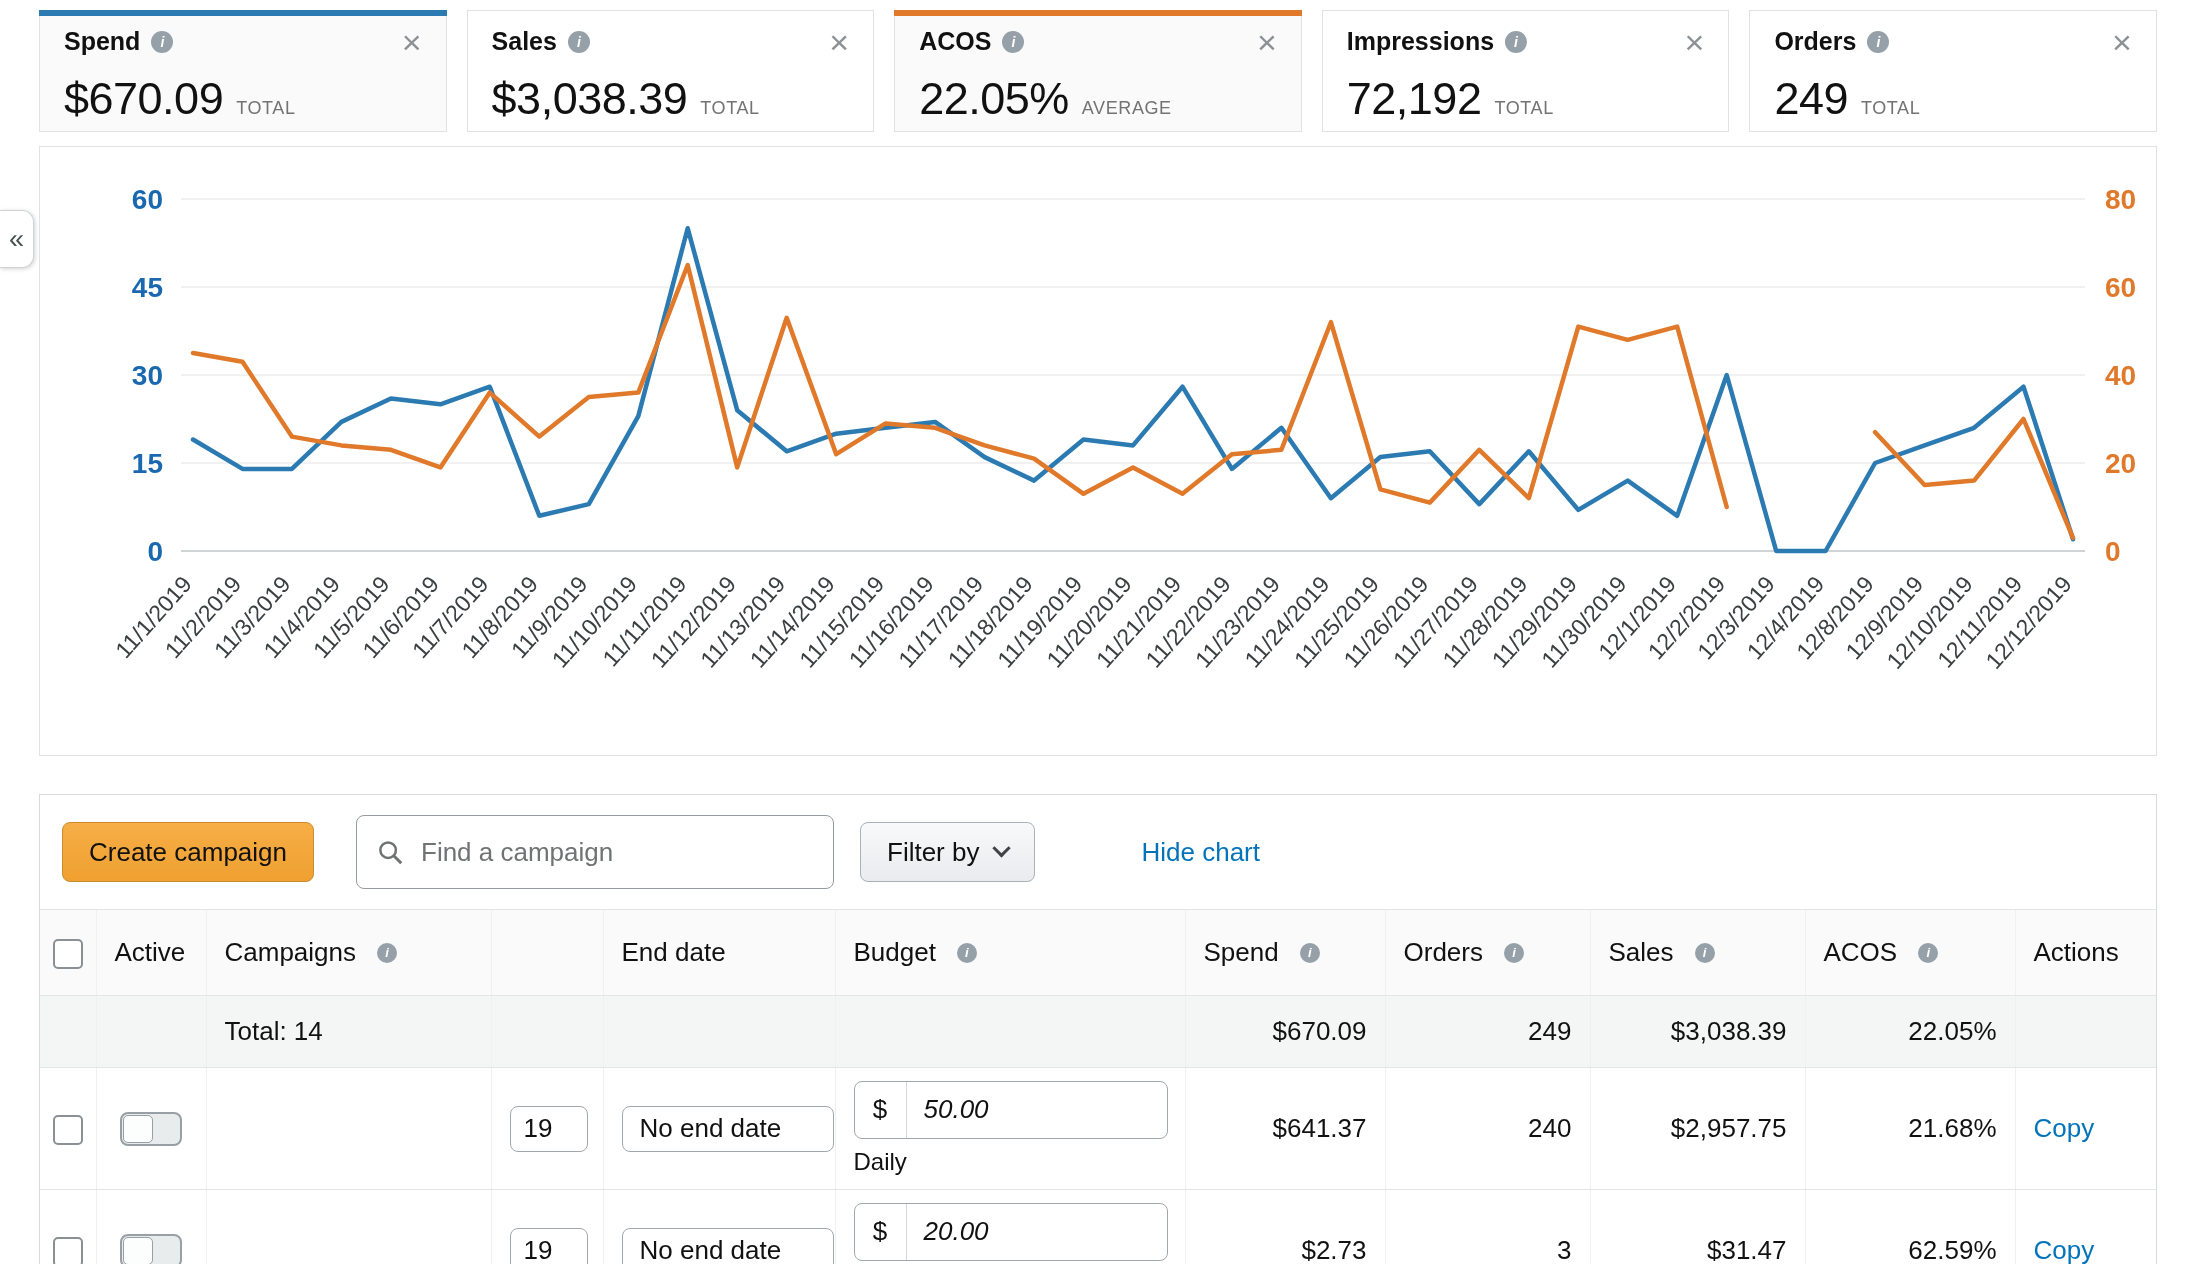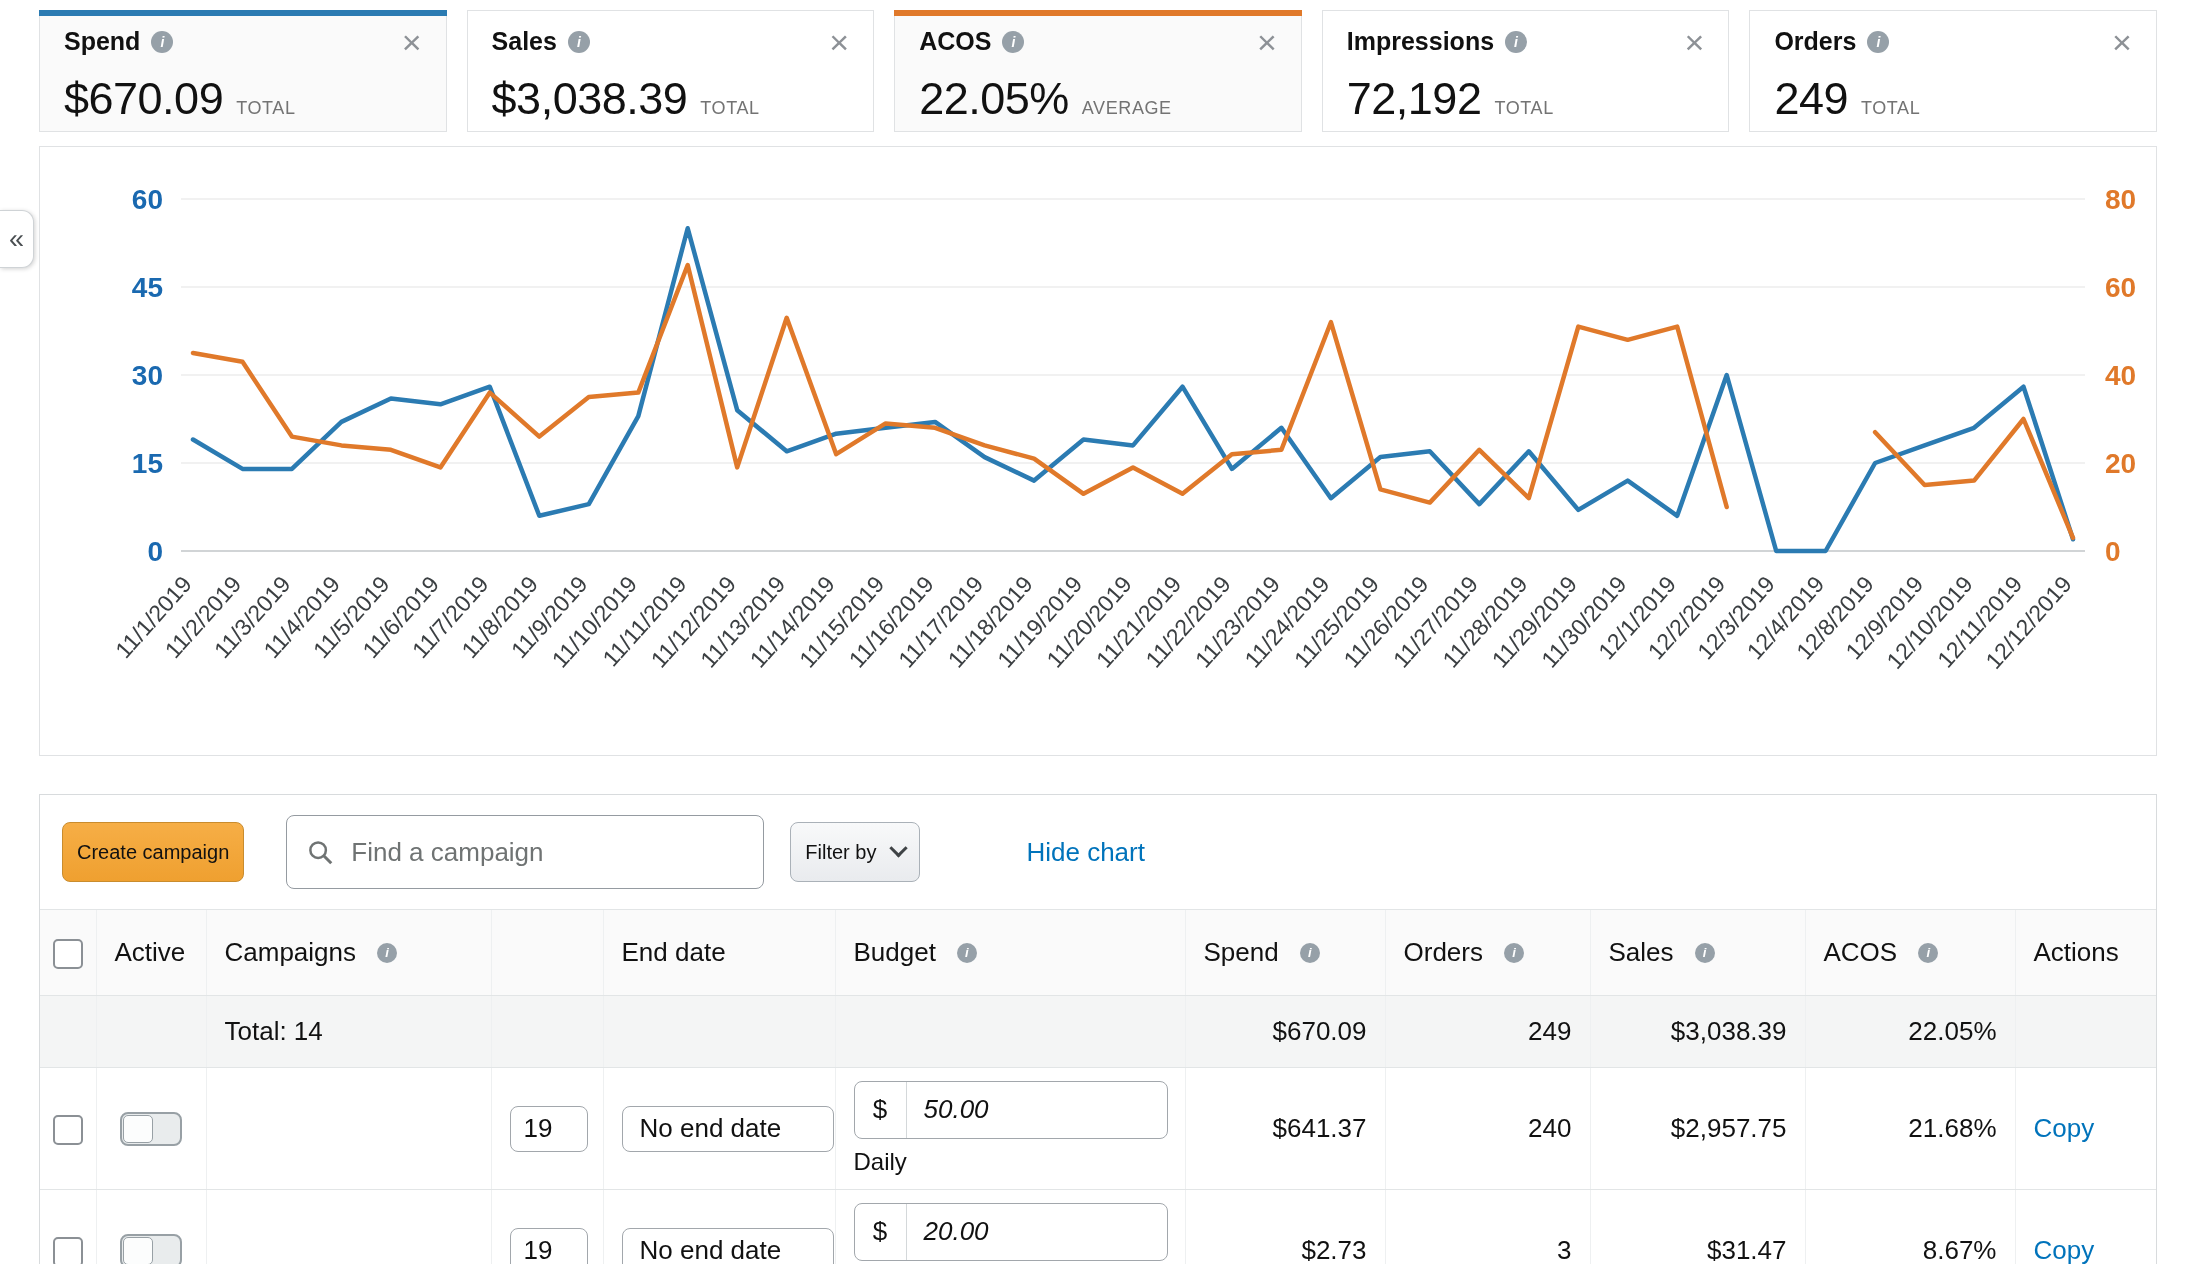--- a/index.html
+++ b/index.html
@@ -44,22 +44,22 @@
     display:flex; align-items:center; justify-content:center;
     font-size:27px; color:#4a4f52; cursor:pointer;
   }
 
   
   .panel { margin-top:38px; border:1px solid #d8dbdd; border-bottom:none; background:#fff; }
   .toolbar { display:flex; align-items:center; padding:20px 22px; }
   .toolbar > * { flex:0 0 auto; }
   .btn {
     height:60px; display:inline-flex; align-items:center; justify-content:center;
-    padding:0 14px; border:1px solid #aab1b8; border-radius:8px;
-    background:linear-gradient(#f8f9fa,#e9ebee); font-size:20px; color:#111;
+    padding:0 26px; border:1px solid #aab1b8; border-radius:8px;
+    background:linear-gradient(#f8f9fa,#e9ebee); font-size:26px; color:#111;
     cursor:pointer; white-space:nowrap; font-family:inherit;
   }
   .btn-primary { background:linear-gradient(#f6ae46,#efa030); border-color:#c98c2e; }
   .search-box {
     display:flex; align-items:center; width:478px; height:74px; margin-left:42px;
     border:1px solid #959ba1; border-radius:8px; background:#fff; padding:0 18px;
   }
   .search-box input {
     border:none; outline:none; flex:1; min-width:0; margin-left:14px;
     font-size:26px; color:#111; font-family:inherit; background:transparent;
@@ -389,21 +389,21 @@
             <td class=""><span class="budget-wrap">
         <span class="budget-input">
           <span class="budget-cur">$</span>
           <span class="budget-val">20.00</span>
         </span>
         <span class="budget-type">Daily</span>
       </span></td>
             <td class="num"><span>$2.73</span></td>
             <td class="num"><span>3</span></td>
             <td class="num"><span>$31.47</span></td>
-            <td class="num"><span>8.67%</span></td>
+            <td class="num"><span>62.59%</span></td>
             <td class=""><a class="link">Copy</a></td>
           </tr>
         </tbody>
     </table>
   </div>
 </div>
 
 <div class="collapse-tab">
   <span>«</span>
 </div>

